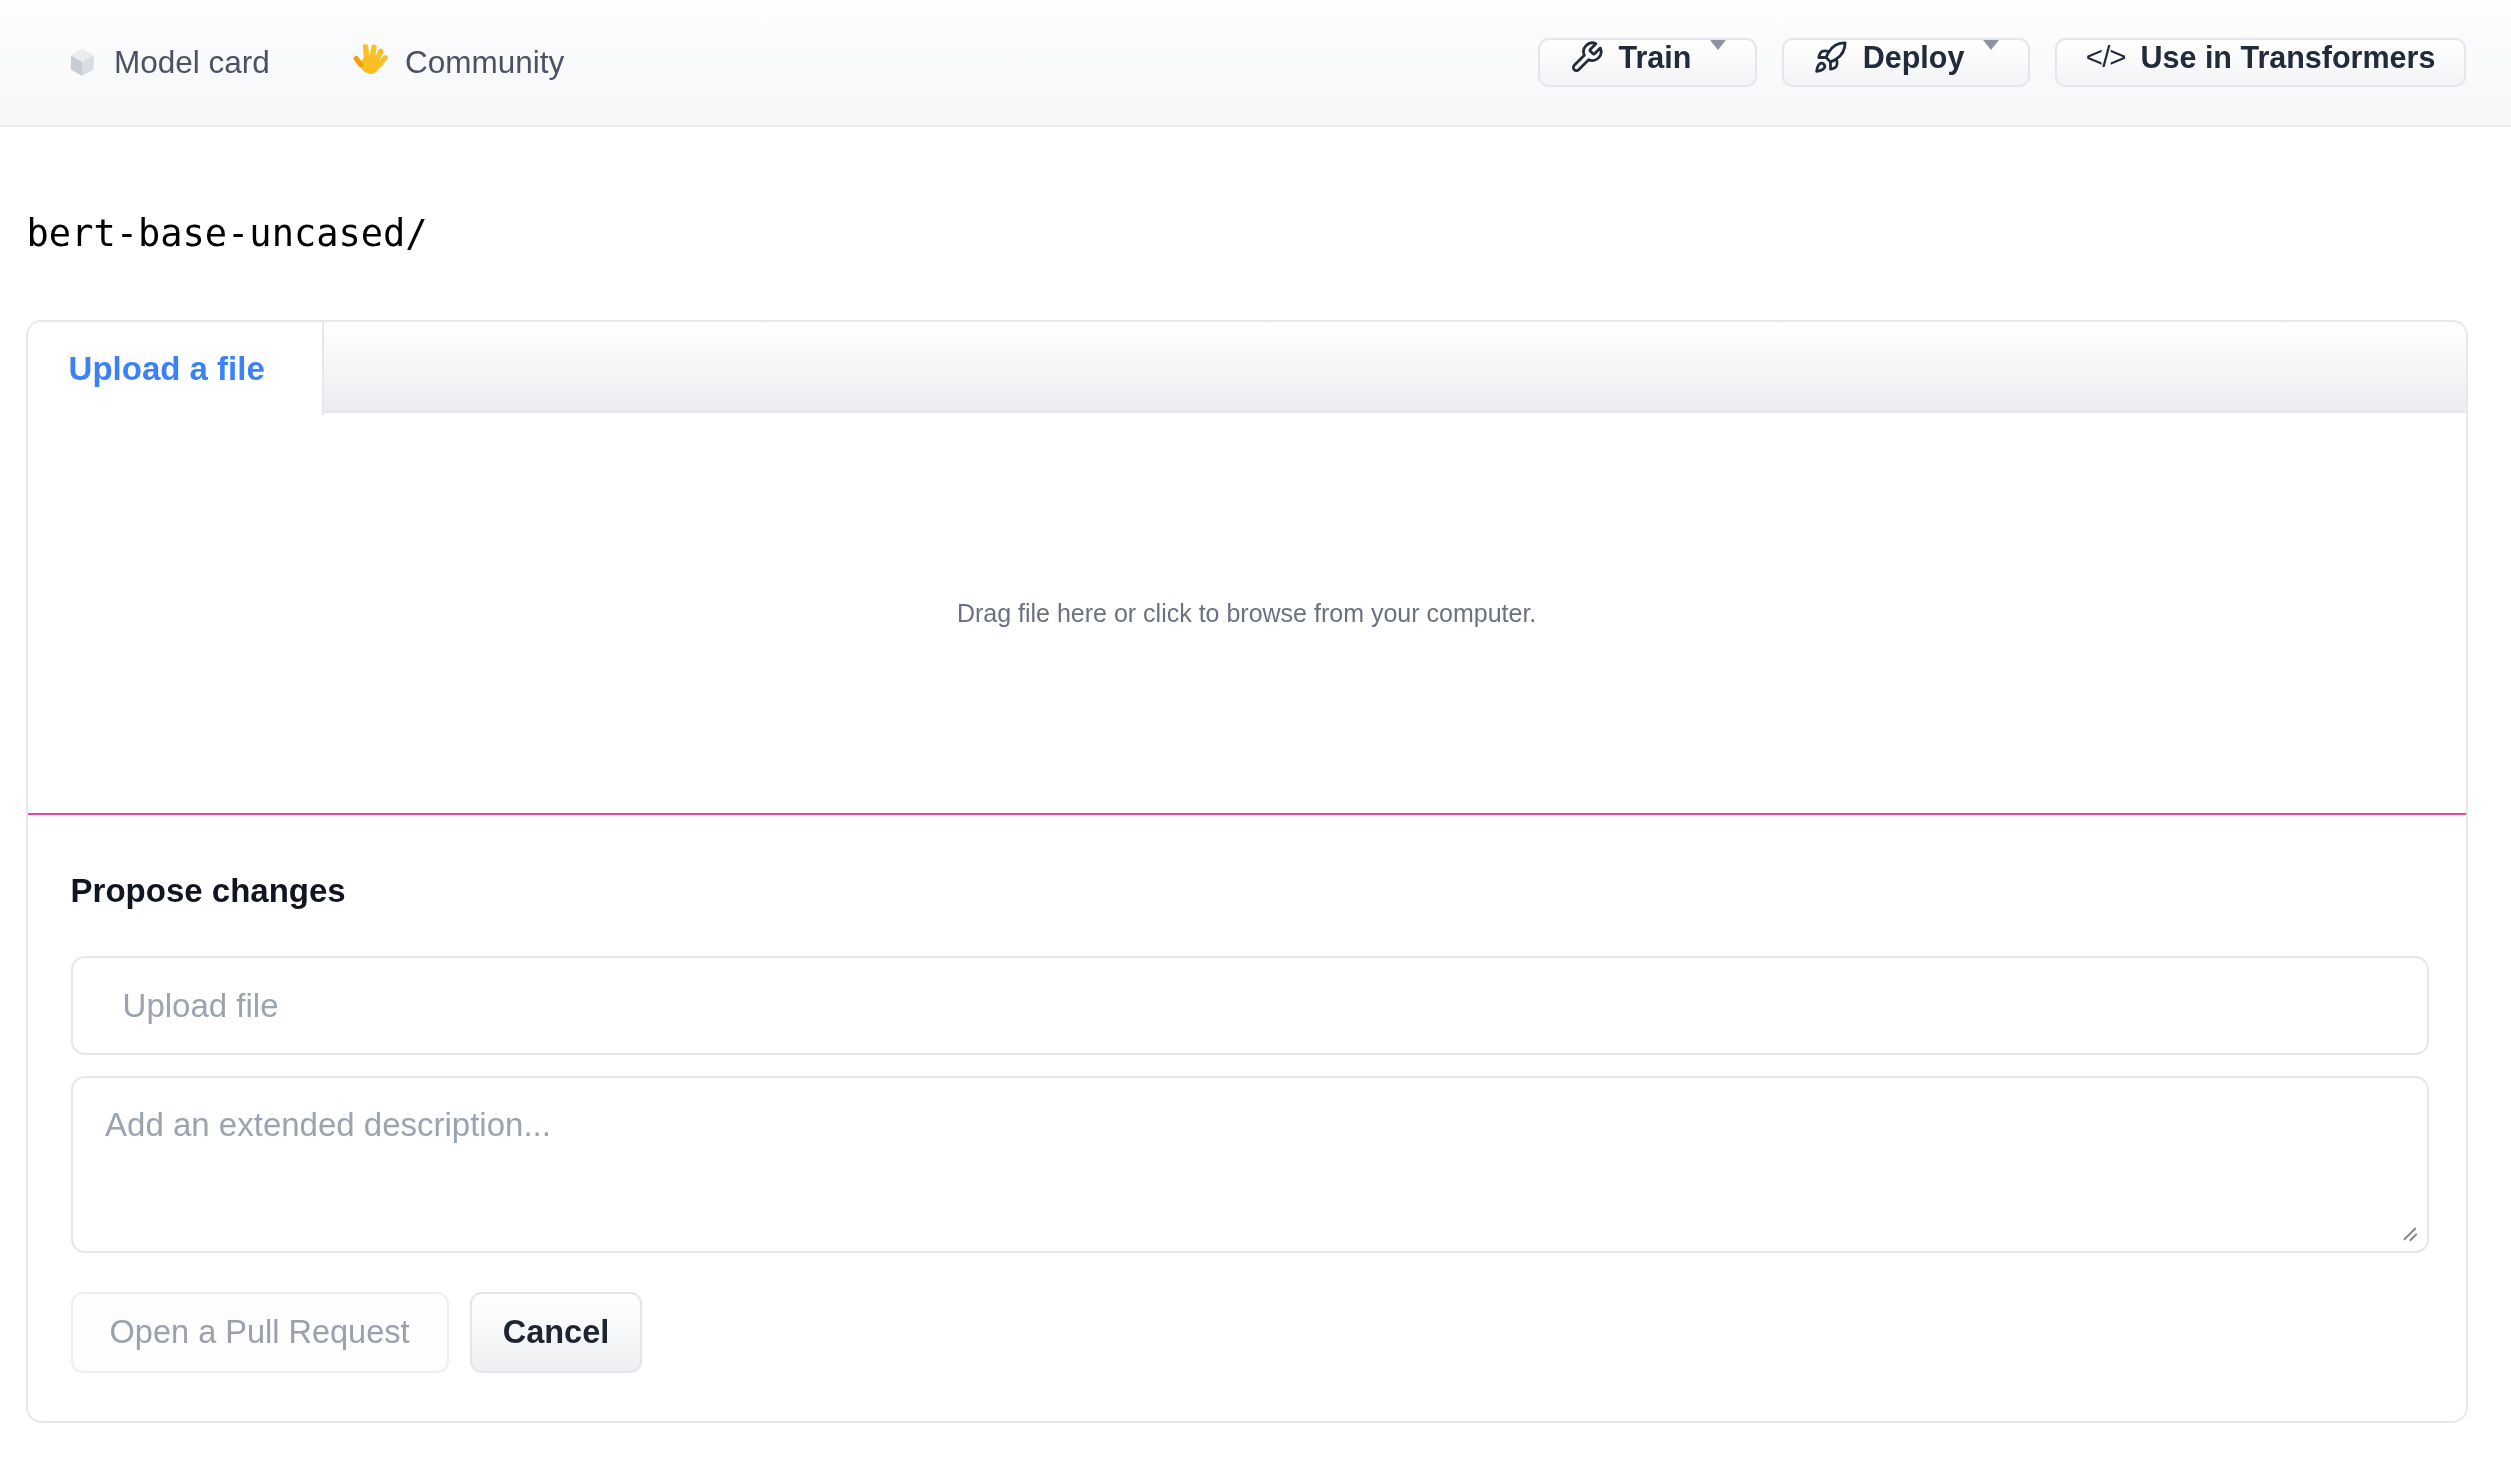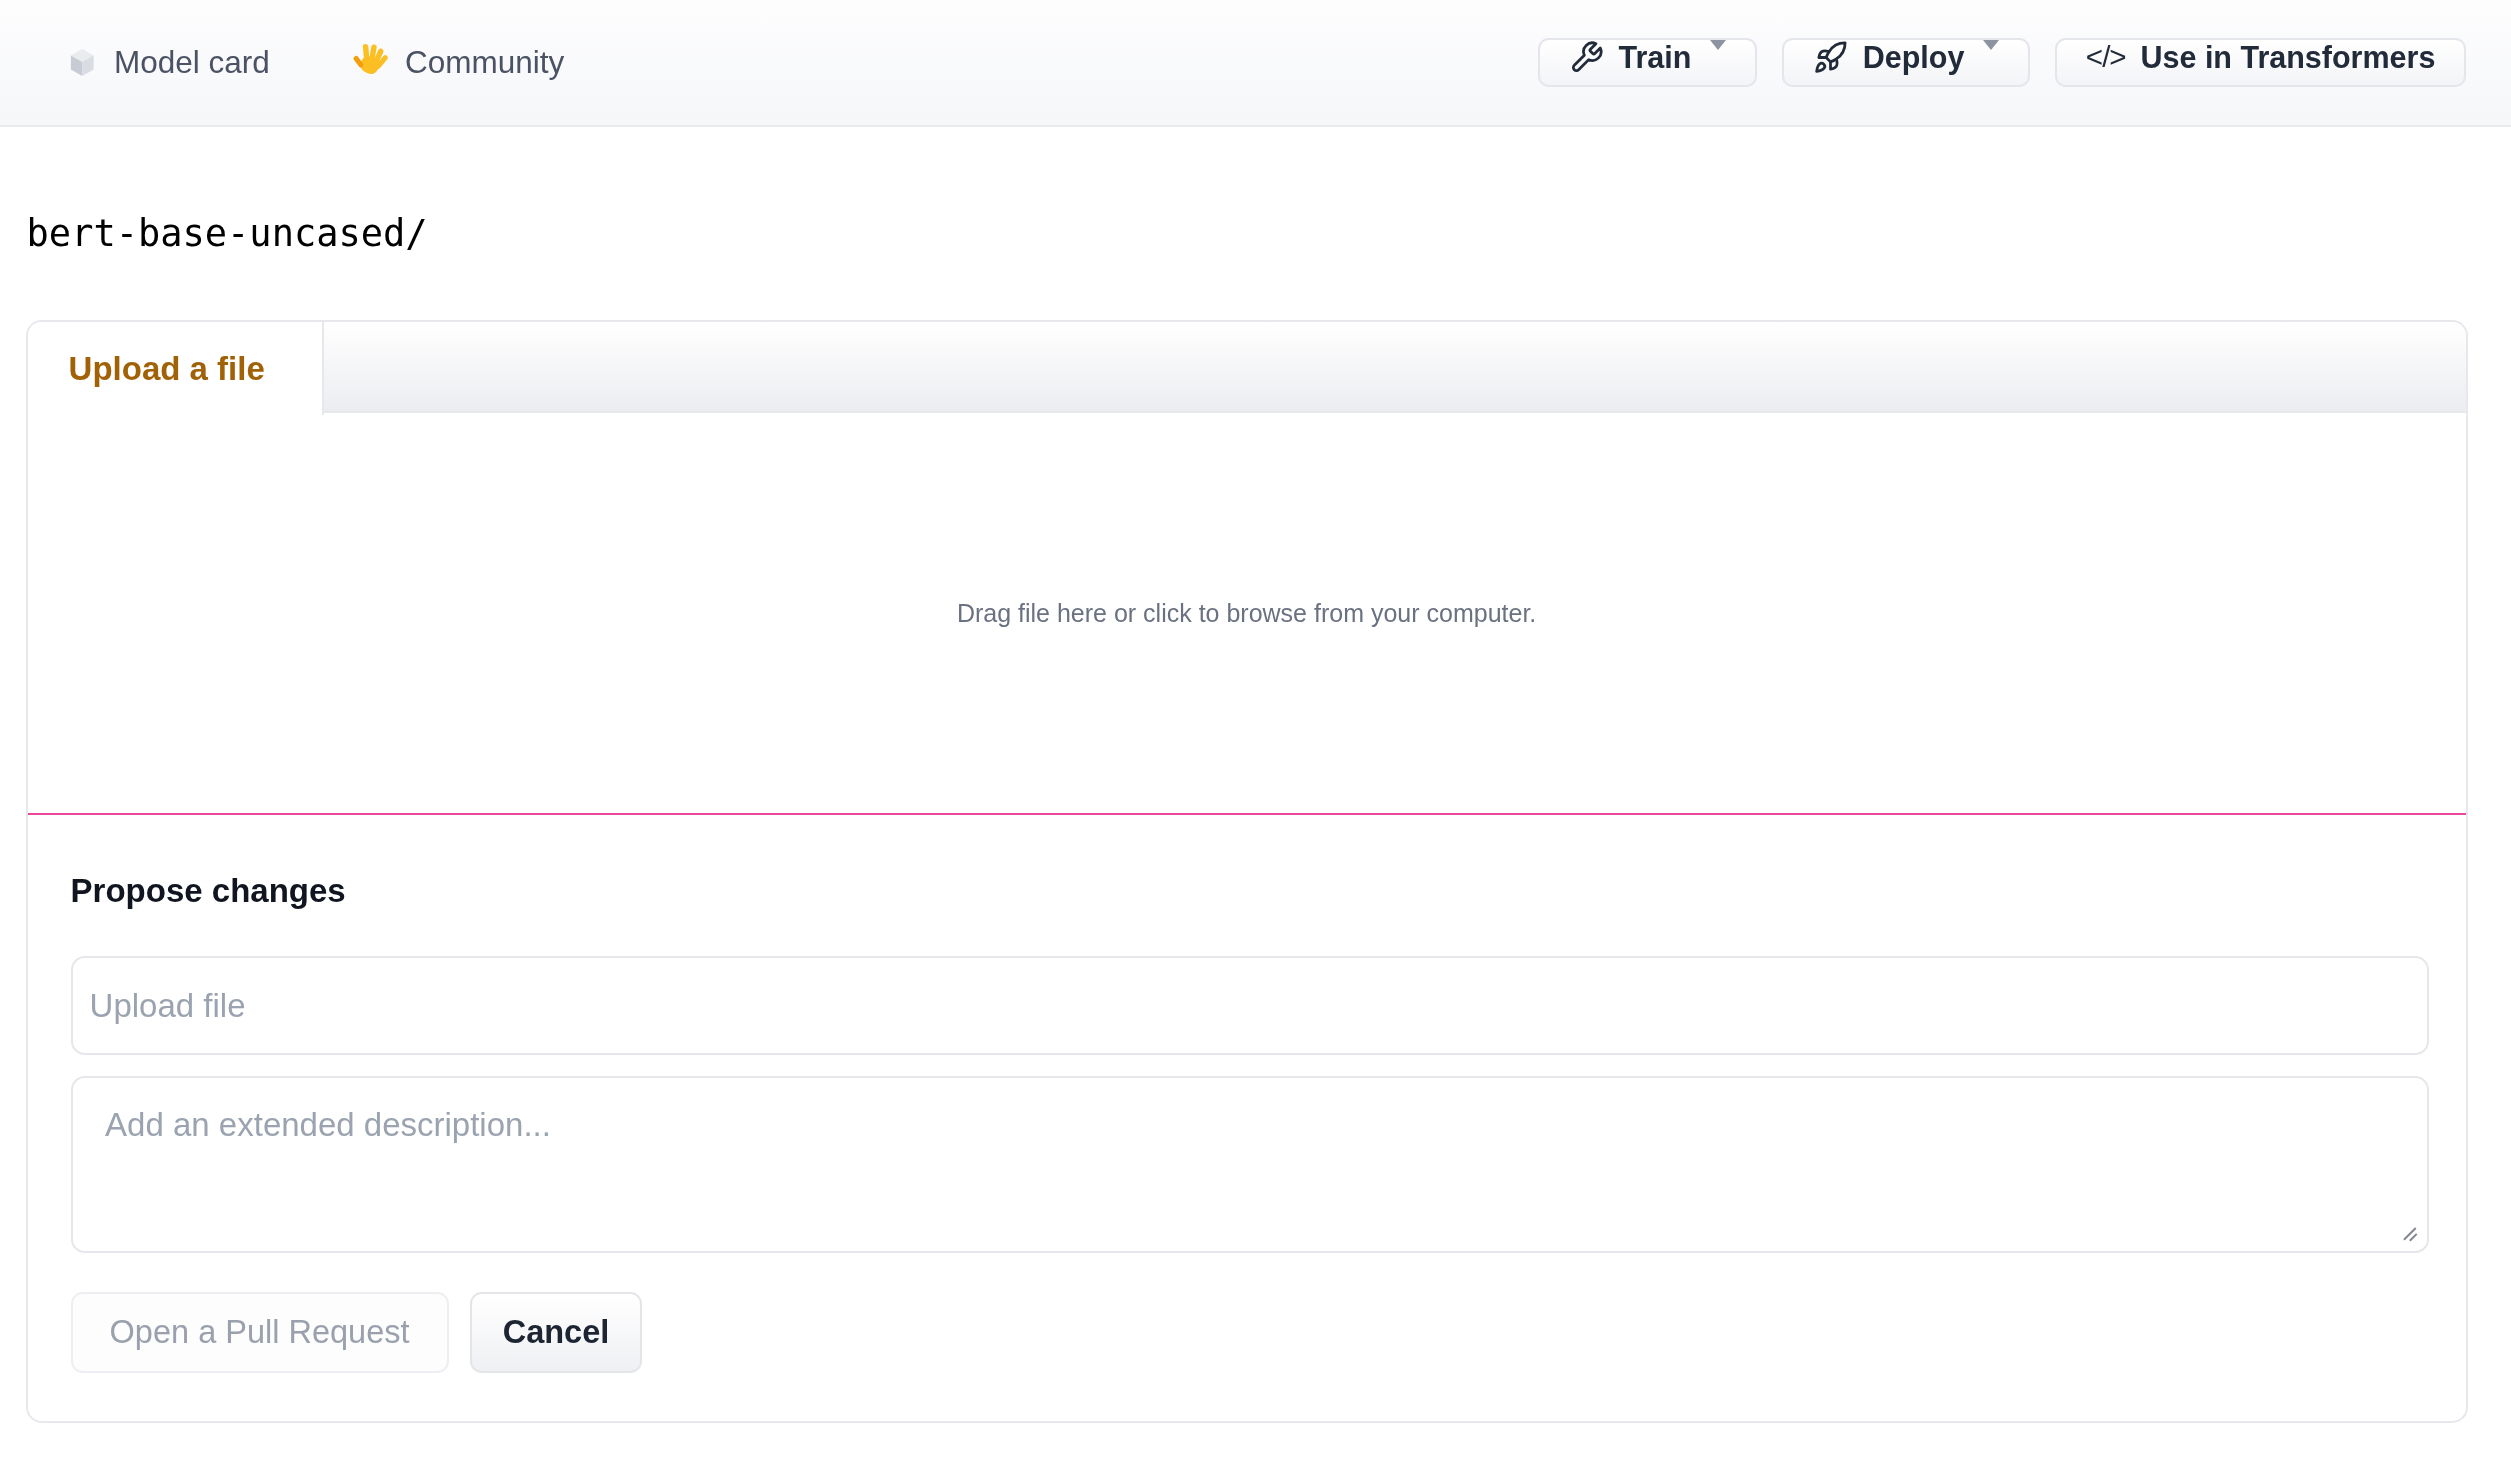--- a/index.html
+++ b/index.html
@@ -34,29 +34,29 @@
 
   
   .card { margin:65px 0 0 25.6px; width:2442px; height:1103px;
     border:2px solid #e7e8ec; border-radius:15.8px; background:#ffffff; }
   .tabbar { display:flex; height:91px;
     background:linear-gradient(#ffffff,#ecedf1);
     border-bottom:2px solid #e7e8ec; border-radius:13.8px 13.8px 0 0; }
   .tab-active { width:296px; height:93px; margin-bottom:-2px; background:#ffffff;
     border-right:2px solid #e7e8ec; border-radius:13.8px 0 0 0;
     display:flex; align-items:center; padding-left:41px;
-    font-size:33px; font-weight:700; color:#a16207; cursor:pointer; }
+    font-size:33px; font-weight:700; color:#3b82f6; cursor:pointer; }
   .dropzone { height:400px; display:flex; align-items:center; justify-content:center;
     color:#6a7181; font-size:25px; cursor:pointer; }
 
   
   .propose { border-top:2px solid #ec4899; padding:56px 43px 0 43px; }
   .propose h2 { font-size:33px; font-weight:700; color:#10151f; line-height:40px; }
   .file-input { margin-top:45px; display:block; width:2358px; height:99px;
-    border:2px solid #e5e7eb; border-radius:13.8px; padding:0 17px;
+    border:2px solid #e5e7eb; border-radius:13.8px; padding:0 50px;
     font-size:33px; color:#10151f; font-family:inherit; outline:none; background:#fff; }
   .file-input::placeholder { color:#9aa3af; }
   .desc-wrap { position:relative; margin-top:21px; width:2358px; }
   .desc-input { display:block; width:100%; height:177px; resize:none;
     border:2px solid #e5e7eb; border-radius:13.8px; padding:27.6px 32.5px;
     font-size:33px; color:#10151f; font-family:inherit; outline:none; background:#fff; }
   .desc-input::placeholder { color:#9aa3af; }
   .grip { position:absolute; right:8.9px; bottom:8.9px; }
   .actions-row { margin-top:39px; display:flex; gap:21.7px;align-items:flex-end; }
   .btn { height:81px; border-radius:11.8px; font-size:32.5px; cursor:pointer;

